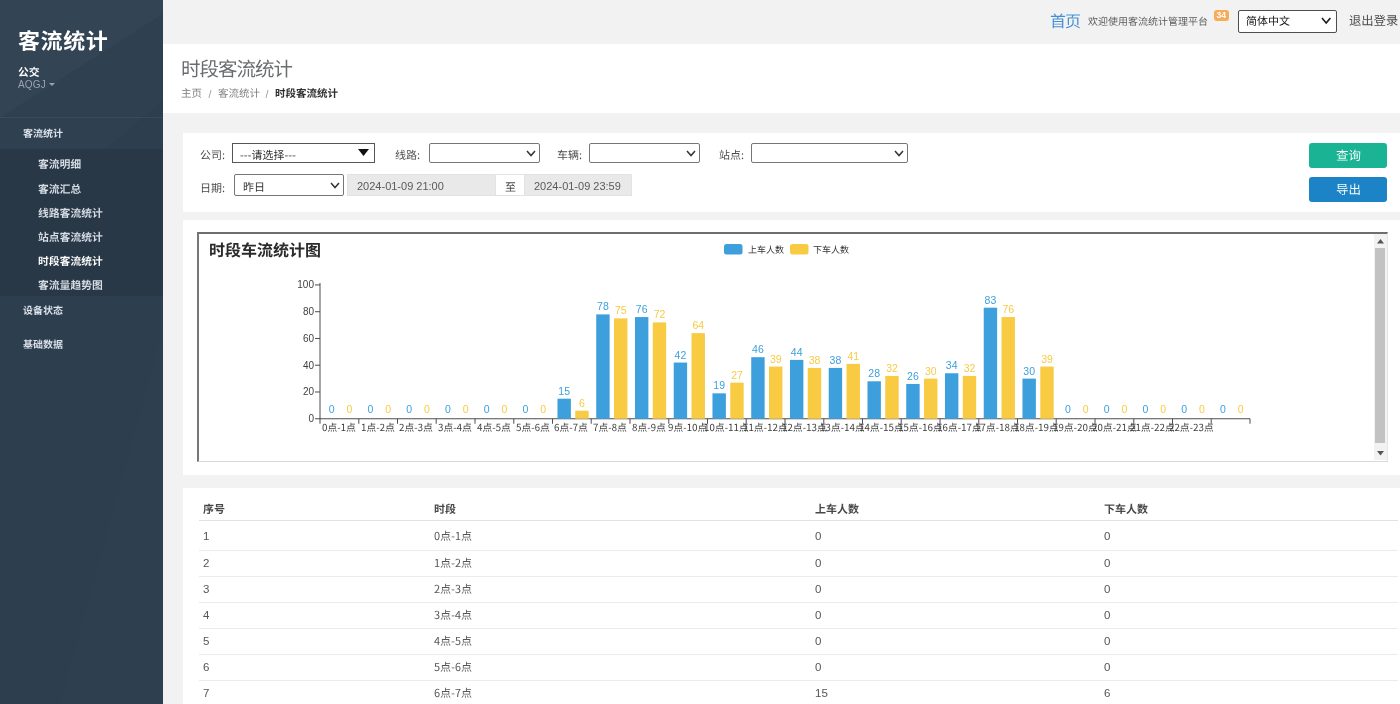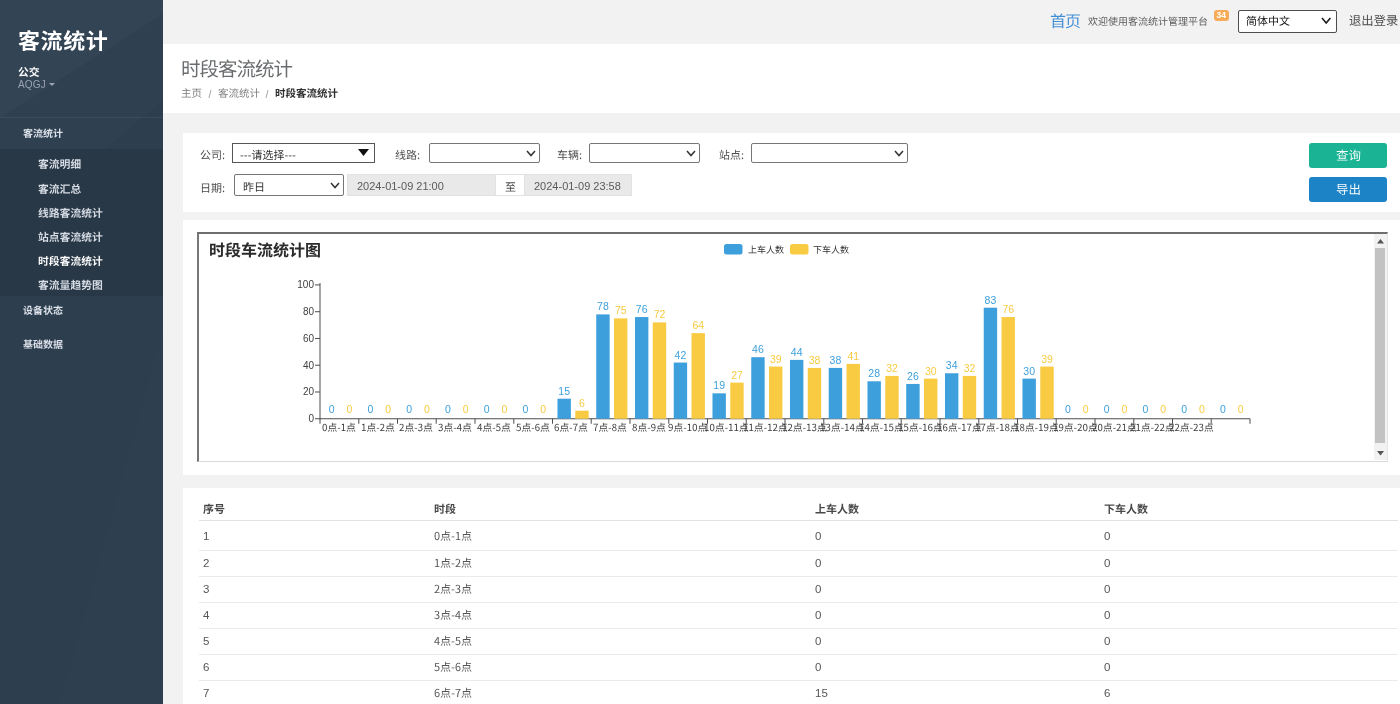--- a/index.html
+++ b/index.html
@@ -311,21 +311,21 @@
 <svg class="a" style="left:330px;top:182px" width="10" height="7">
     <path d="M1 1 L5 5.5 L9 1" stroke="#333" stroke-width="1.5" fill="none"></path>
   </svg>
 <div class="a" style="left:346.5px;top:174px;width:149px;height:22px;background:#e9e9e9;border:1px solid #e2e2e2"></div>
 <div class="a" style="left:495.5px;top:174px;width:29px;height:22px;background:#fff;border:1px solid #e2e2e2;border-left:none"></div>
 <svg class="t" style="left:504.50px;top:190.80px;" width="11.0" height="1" fill="#4a4a4a">
     <use href="#g70" transform="translate(0.00,0) scale(0.011000,-0.011000)"></use>
   </svg>
 <div class="a" style="left:524.5px;top:174px;width:107.5px;height:22px;background:#e9e9e9;border:1px solid #e2e2e2;border-left:none"></div>
 <div class="a" style="left:357px;top:180px;width:140px;font-size:11px;color:#5a5a5a">2024-01-09 21:00</div>
-<div class="a" style="left:534px;top:180px;width:140px;font-size:11px;color:#5a5a5a">2024-01-09 23:58</div>
+<div class="a" style="left:534px;top:180px;width:140px;font-size:11px;color:#5a5a5a">2024-01-09 23:59</div>
 <div class="a" style="left:1309px;top:143px;width:78px;height:25px;background:#1ab394;border-radius:3px"></div>
 <svg class="t" style="left:1335.50px;top:160.30px;" width="25.0" height="1" fill="#ffffff">
     <use href="#g71" transform="translate(0.00,0) scale(0.012500,-0.012500)"></use>
     <use href="#g72" transform="translate(12.50,0) scale(0.012500,-0.012500)"></use>
   </svg>
 <div class="a" style="left:1309px;top:177px;width:78px;height:24.5px;background:#1c84c6;border-radius:3px"></div>
 <svg class="t" style="left:1335.50px;top:193.80px;" width="25.0" height="1" fill="#ffffff">
     <use href="#g73" transform="translate(0.00,0) scale(0.012500,-0.012500)"></use>
     <use href="#g48" transform="translate(12.50,0) scale(0.012500,-0.012500)"></use>
   </svg>

